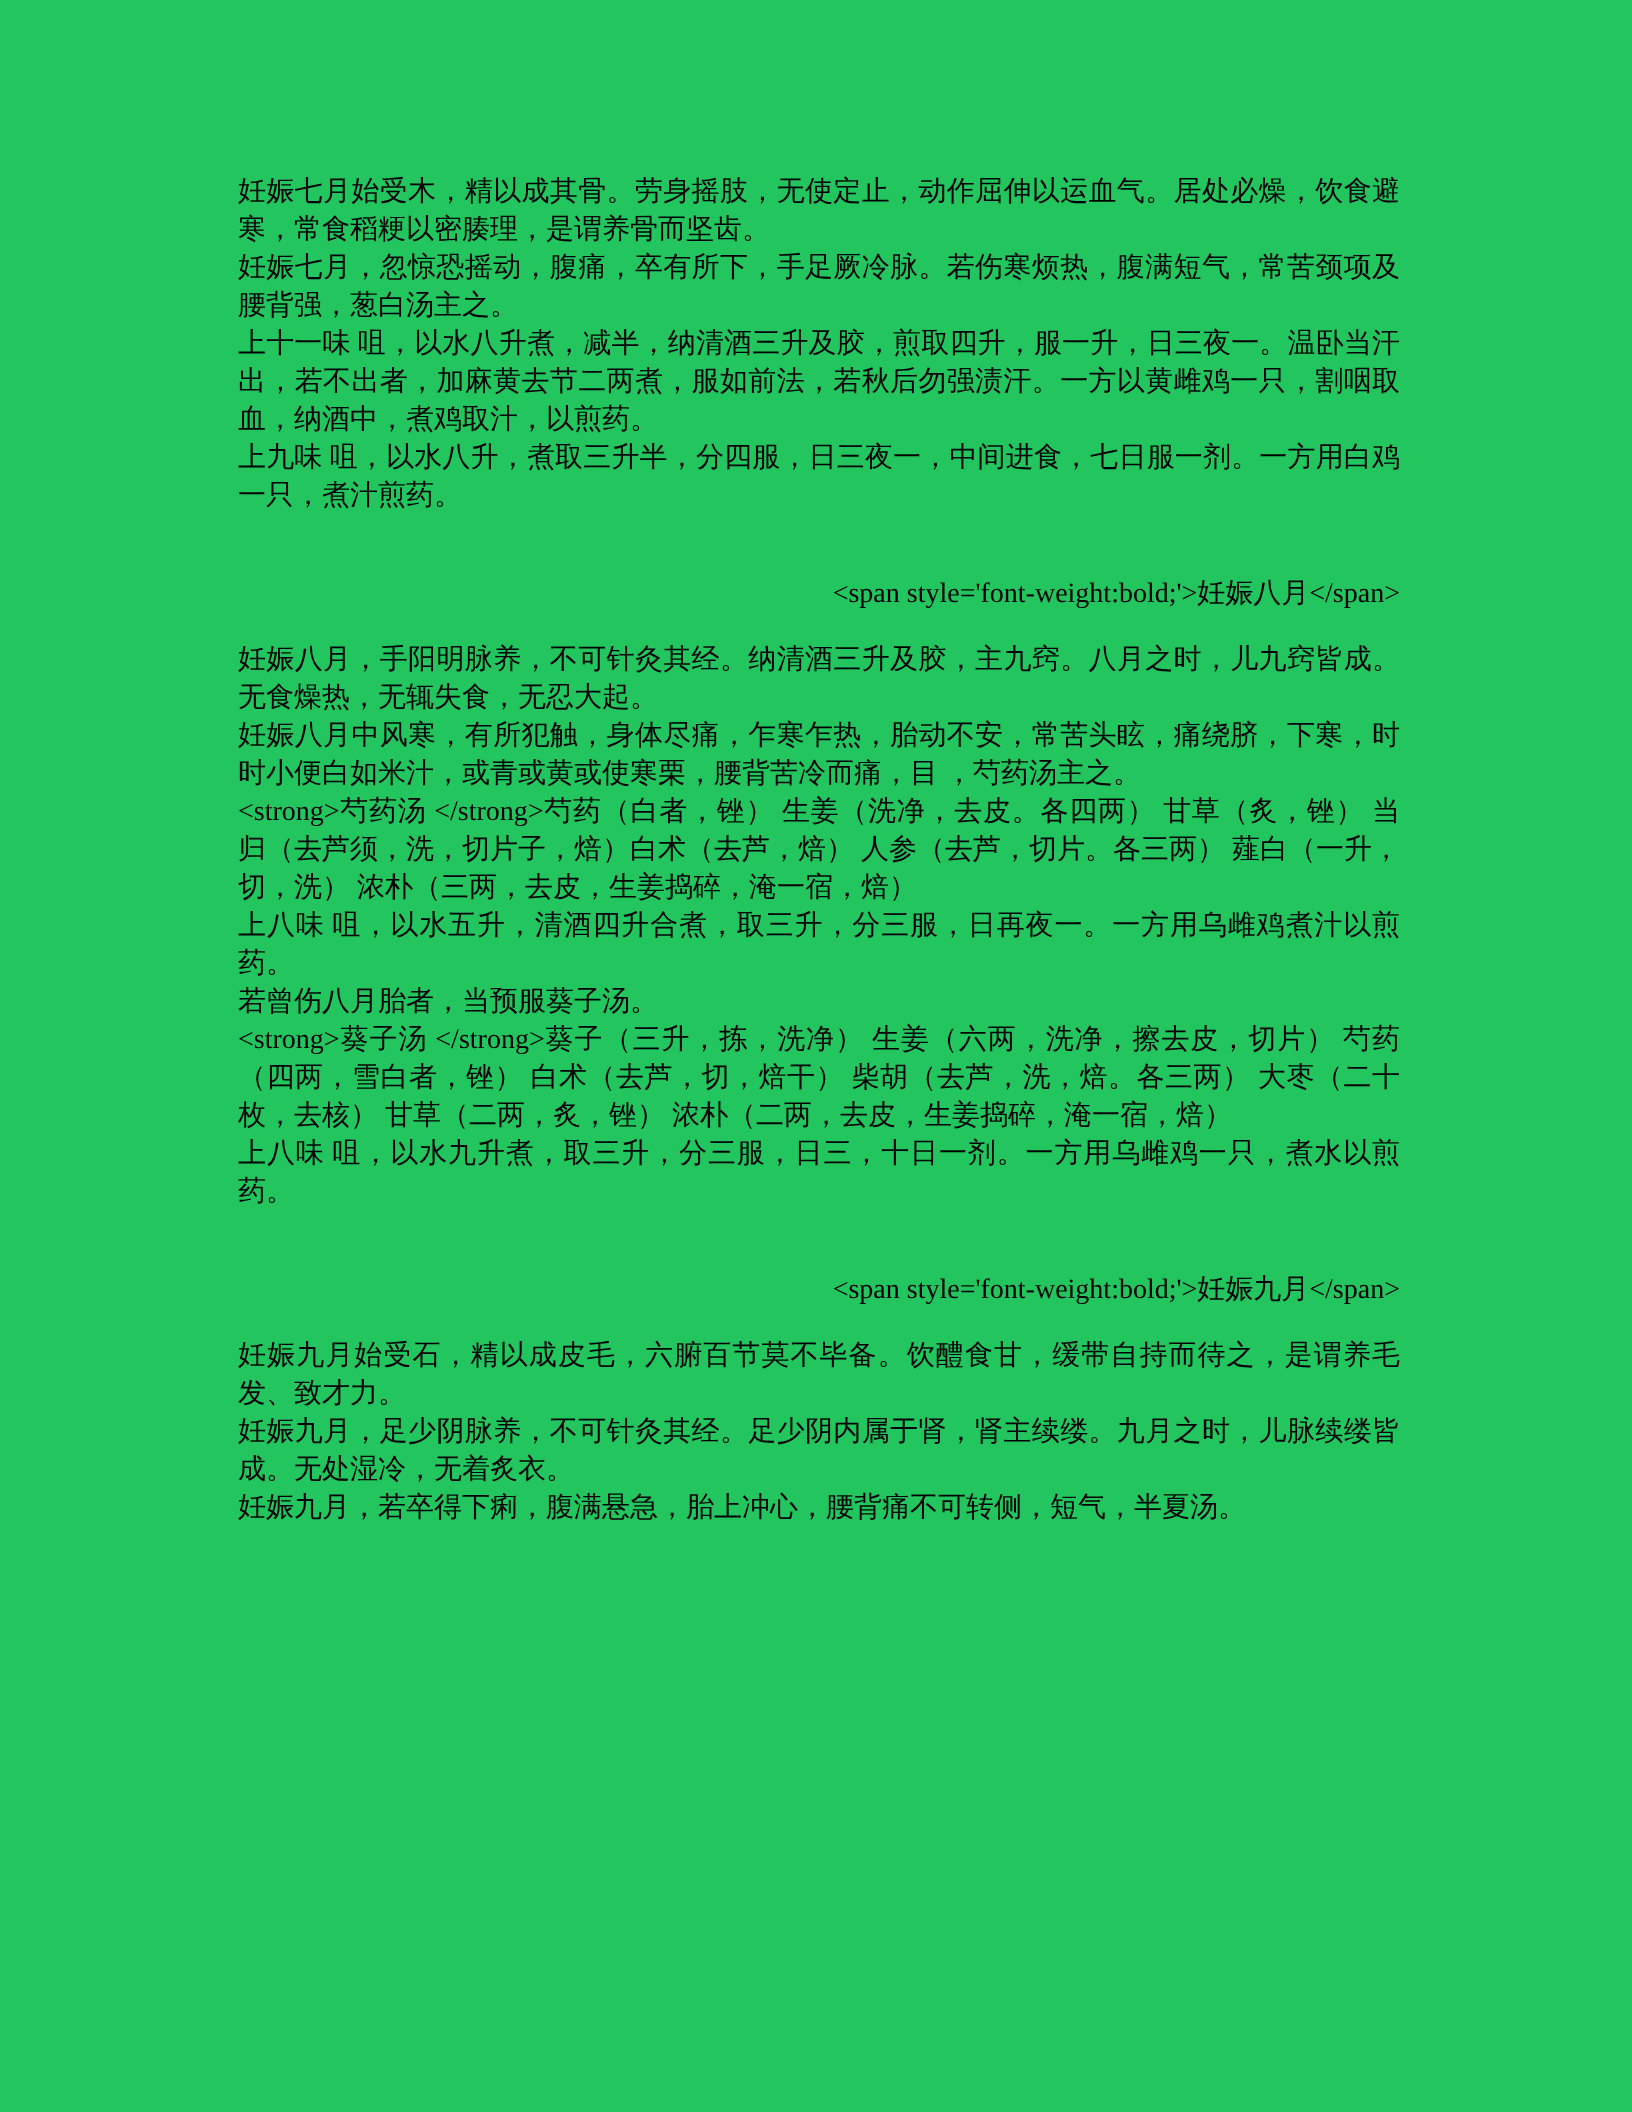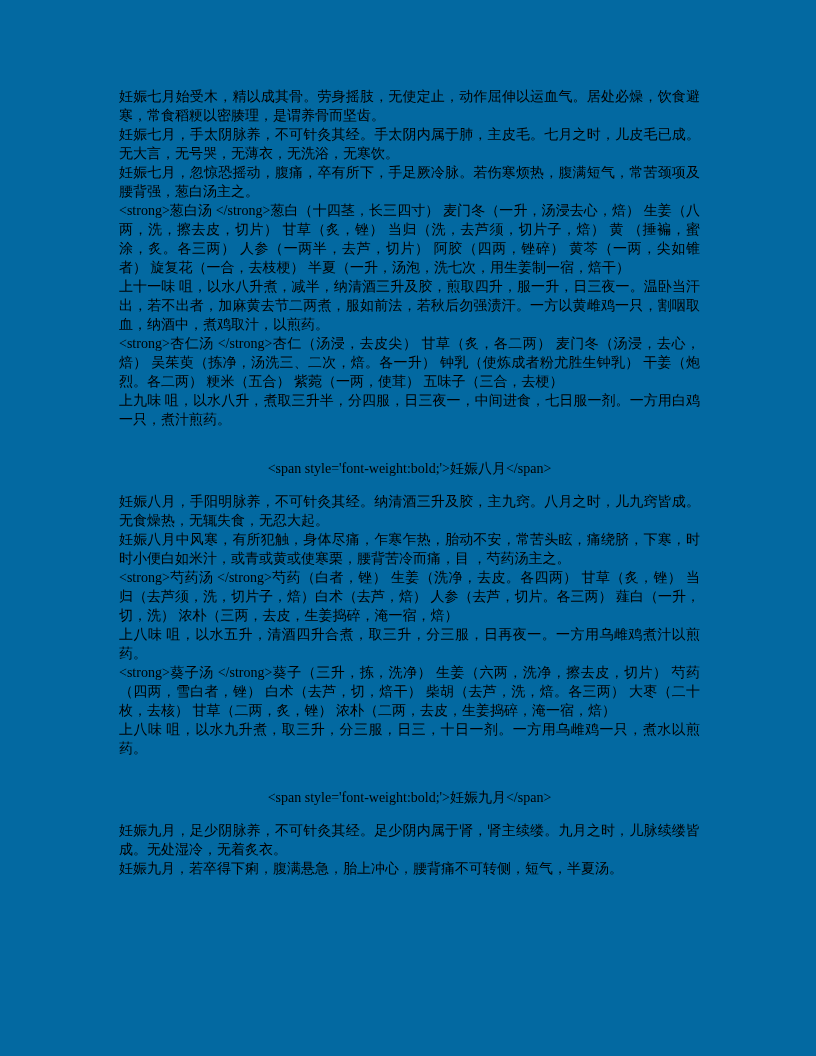--- a/index.html
+++ b/index.html
@@ -4,21 +4,21 @@
 <style>
   html, body {
     margin: 0;
     padding: 0;
     background: #ffffff;
   }
   .page {
     position: relative;
     width: 816px;
     height: 1056px;
-    background: #0369a1;
+    background: #22c55e;
     overflow: hidden;
   }
   .content {
     position: absolute;
     left: 119px;
     top: 87px;
     width: 581px;
     font-family: "Liberation Serif", "DejaVu Serif", serif;
     font-size: 14px;
     line-height: 19px;
@@ -26,39 +26,38 @@
     text-align: justify;
   }
   .content p {
     margin: 0;
     padding: 0;
     word-break: break-all;
   }
   .content p.section-heading {
     margin-top: 30px;
     margin-bottom: 14px;
-    text-align: center;
+    text-align: right;
   }
 </style>
 </head>
 <body>
 
 <div class="page">
   <div class="content">
     <p>妊娠七月始受木，精以成其骨。劳身摇肢，无使定止，动作屈伸以运血气。居处必燥，饮食避寒，常食稻粳以密腠理，是谓养骨而坚齿。</p>
-    <p>妊娠七月，手太阴脉养，不可针灸其经。手太阴内属于肺，主皮毛。七月之时，儿皮毛已成。无大言，无号哭，无薄衣，无洗浴，无寒饮。</p>
     <p>妊娠七月，忽惊恐摇动，腹痛，卒有所下，手足厥冷脉。若伤寒烦热，腹满短气，常苦颈项及腰背强，葱白汤主之。</p>
-    <p>&lt;strong&gt;葱白汤 &lt;/strong&gt;葱白（十四茎，长三四寸） 麦门冬（一升，汤浸去心，焙） 生姜（八两，洗，擦去皮，切片） 甘草（炙，锉） 当归（洗，去芦须，切片子，焙） 黄 （捶褊，蜜涂，炙。各三两） 人参（一两半，去芦，切片） 阿胶（四两，锉碎） 黄芩（一两，尖如锥者） 旋复花（一合，去枝梗） 半夏（一升，汤泡，洗七次，用生姜制一宿，焙干）</p>
     <p>上十一味 咀，以水八升煮，减半，纳清酒三升及胶，煎取四升，服一升，日三夜一。温卧当汗出，若不出者，加麻黄去节二两煮，服如前法，若秋后勿强渍汗。一方以黄雌鸡一只，割咽取血，纳酒中，煮鸡取汁，以煎药。</p>
-    <p>&lt;strong&gt;杏仁汤 &lt;/strong&gt;杏仁（汤浸，去皮尖） 甘草（炙，各二两） 麦门冬（汤浸，去心，焙） 吴茱萸（拣净，汤洗三、二次，焙。各一升） 钟乳（使炼成者粉尤胜生钟乳） 干姜（炮烈。各二两） 粳米（五合） 紫菀（一两，使茸） 五味子（三合，去梗）</p>
     <p>上九味 咀，以水八升，煮取三升半，分四服，日三夜一，中间进食，七日服一剂。一方用白鸡一只，煮汁煎药。</p>
     <p class="section-heading">&lt;span style='font-weight:bold;'&gt;妊娠八月&lt;/span&gt;</p>
     <p>妊娠八月，手阳明脉养，不可针灸其经。纳清酒三升及胶，主九窍。八月之时，儿九窍皆成。无食燥热，无辄失食，无忍大起。</p>
     <p>妊娠八月中风寒，有所犯触，身体尽痛，乍寒乍热，胎动不安，常苦头眩，痛绕脐，下寒，时时小便白如米汁，或青或黄或使寒栗，腰背苦冷而痛，目 ，芍药汤主之。</p>
     <p>&lt;strong&gt;芍药汤 &lt;/strong&gt;芍药（白者，锉） 生姜（洗净，去皮。各四两） 甘草（炙，锉） 当归（去芦须，洗，切片子，焙）白术（去芦，焙） 人参（去芦，切片。各三两） 薤白（一升，切，洗） 浓朴（三两，去皮，生姜捣碎，淹一宿，焙）</p>
     <p>上八味 咀，以水五升，清酒四升合煮，取三升，分三服，日再夜一。一方用乌雌鸡煮汁以煎药。</p>
+    <p>若曾伤八月胎者，当预服葵子汤。</p>
     <p>&lt;strong&gt;葵子汤 &lt;/strong&gt;葵子（三升，拣，洗净） 生姜（六两，洗净，擦去皮，切片） 芍药（四两，雪白者，锉） 白术（去芦，切，焙干） 柴胡（去芦，洗，焙。各三两） 大枣（二十枚，去核） 甘草（二两，炙，锉） 浓朴（二两，去皮，生姜捣碎，淹一宿，焙）</p>
     <p>上八味 咀，以水九升煮，取三升，分三服，日三，十日一剂。一方用乌雌鸡一只，煮水以煎药。</p>
     <p class="section-heading">&lt;span style='font-weight:bold;'&gt;妊娠九月&lt;/span&gt;</p>
+    <p>妊娠九月始受石，精以成皮毛，六腑百节莫不毕备。饮醴食甘，缓带自持而待之，是谓养毛发、致才力。</p>
     <p>妊娠九月，足少阴脉养，不可针灸其经。足少阴内属于肾，肾主续缕。九月之时，儿脉续缕皆成。无处湿冷，无着炙衣。</p>
     <p>妊娠九月，若卒得下痢，腹满悬急，胎上冲心，腰背痛不可转侧，短气，半夏汤。</p>
   </div>
 </div>
 
 </body></html>

